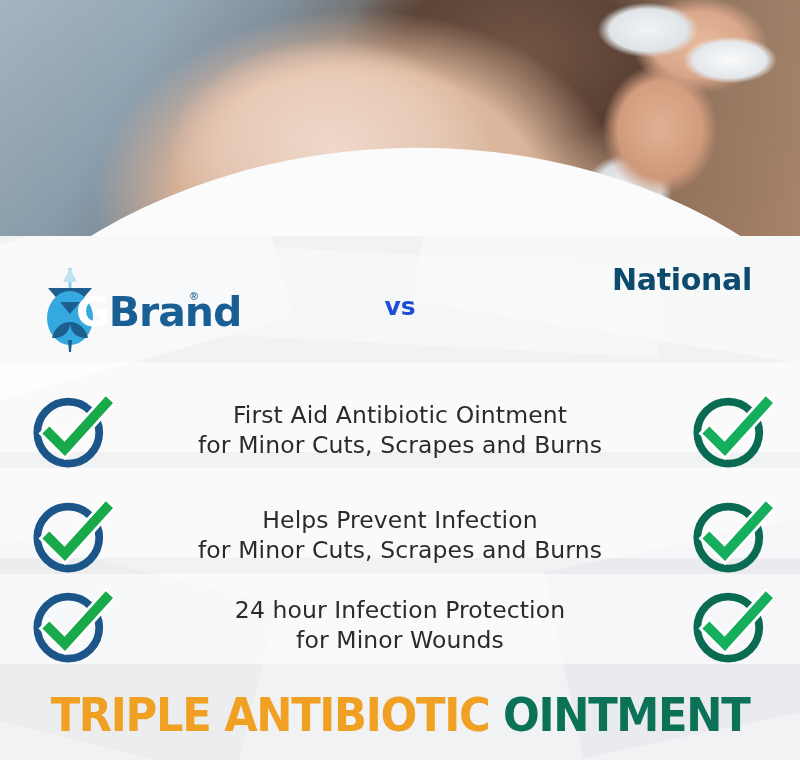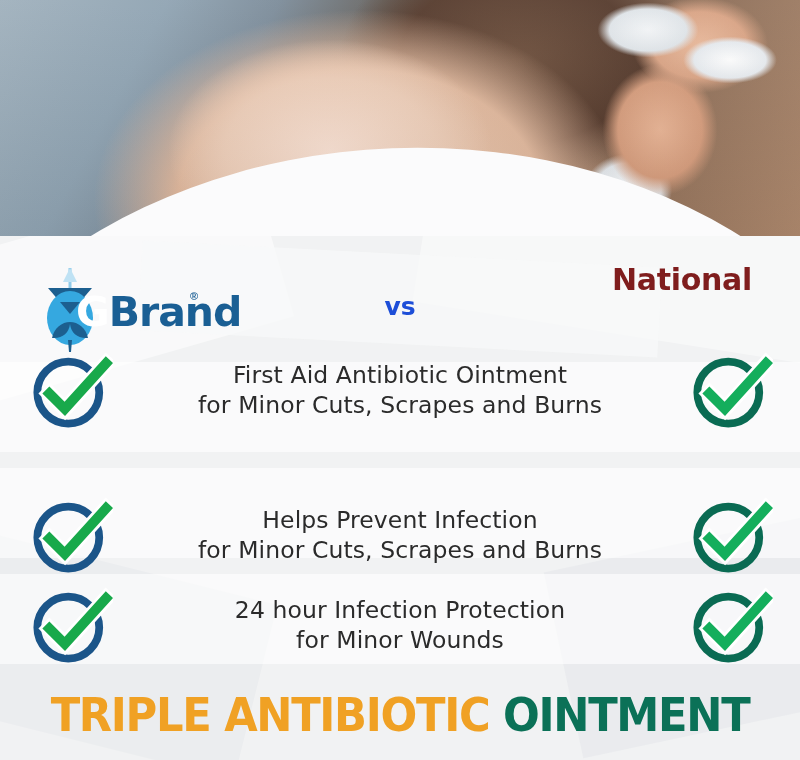--- a/index.html
+++ b/index.html
@@ -125,21 +125,21 @@
     position:absolute; left:0; top:0; width:800px;
     text-align:center; line-height:110px;
     font-size:25px; font-weight:700; color:#1d4ed8;
     font-family:"DejaVu Sans", sans-serif;
   }
 
   .national-brand{
     position:absolute; right:28px; top:12px;
     width:180px;
     text-align:center;
-    color:#7f1d1d;
+    color:#0c4a6e;
     font-family:"DejaVu Sans", sans-serif;
     font-weight:700;
     font-size:30px;
     line-height:1.08;
     letter-spacing:-.3px;
   }
 
   
   .feature-row{
     position:absolute; left:0; width:800px; height:105px;
@@ -220,21 +220,21 @@
       <div class="brand-reg">®</div>
     </div>
 
     <div class="vs-label">vs</div>
 
     <div class="national-brand">
       <div>National</div>
     </div>
   </div>
 
-  <div class="feature-row" style="top:337px;padding-left:13px;">
+  <div class="feature-row" style="top:377px;padding-left:13px;">
     <svg class="check left" viewBox="0 0 100 100">
       <circle cx="48" cy="53" r="36" fill="none" stroke="#1B5589" stroke-width="9"></circle>
       <path d="M26 54 L44 72 L92 19" fill="none" stroke="#FFFFFF" stroke-width="18" stroke-linecap="square" stroke-linejoin="miter"></path>
       <path d="M26 54 L44 72 L92 19" fill="none" stroke="#18A94B" stroke-width="11.5" stroke-linecap="square" stroke-linejoin="miter"></path>
     </svg>
     <div class="feature-text">
       <div>First Aid Antibiotic Ointment</div>
       <div>for Minor Cuts, Scrapes and Burns</div>
     </div>
     <svg class="check right" viewBox="0 0 100 100">

